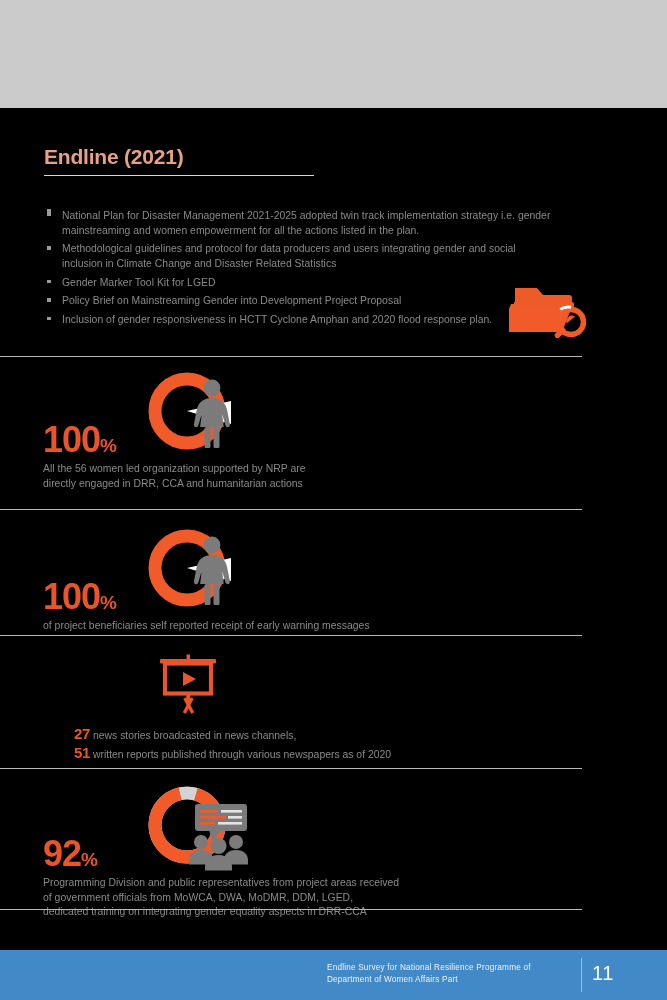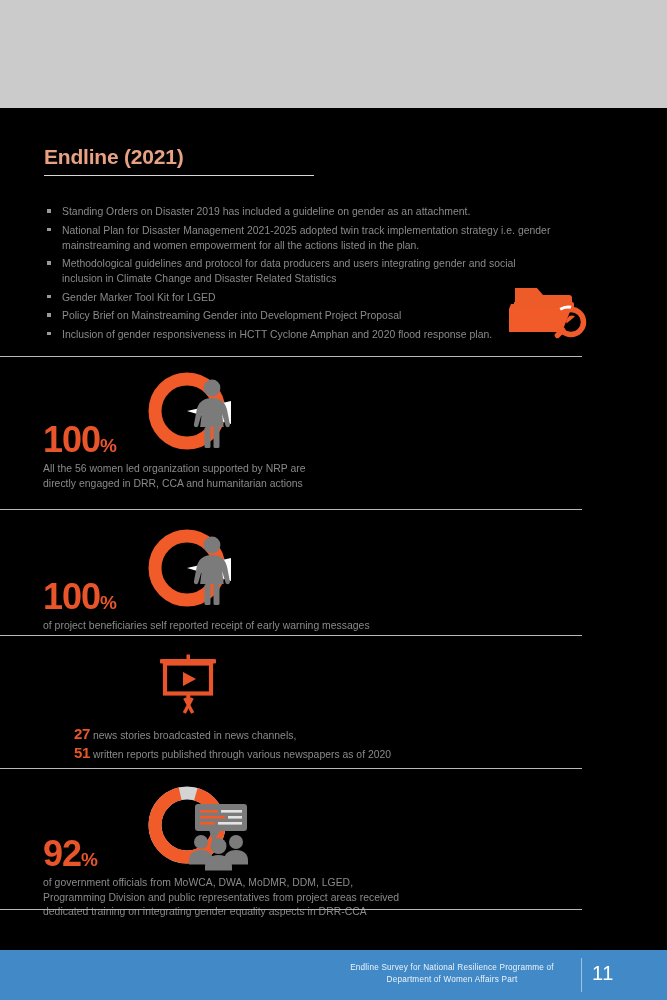--- a/index.html
+++ b/index.html
@@ -181,21 +181,21 @@
     top: 950px;
     width: 667px;
     height: 50px;
     background: #4189c7;
   }
   .footer-text {
     position: absolute;
     right: 90px;
     top: 962px;
     width: 250px;
-    text-align: center;
+    text-align: left;
     font-size: 8.2px;
     line-height: 11.5px;
     color: #eef4fa;
     letter-spacing: 0.2px;
   }
   .footer-sep {
     position: absolute;
     left: 581px;
     top: 958px;
     width: 1px;
@@ -219,21 +219,20 @@
 <div class="page">
 
   <div class="section-title-wrap">
     <h1 class="section-title">Endline (2021)</h1>
     <div class="title-rule"></div>
   </div>
 
   <ul class="bullets">
     <li>
       <span class="sq"></span>
-      <span>Standing Orders on Disaster 2019 has included a guideline on gender as an attachment.</span>
     </li>
     <li>
       <span class="sq"></span>
       <span>National Plan for Disaster Management 2021-2025 adopted twin track implementation strategy i.e. gender mainstreaming and women empowerment for all the actions listed in the plan.</span>
     </li>
     <li>
       <span class="sq"></span>
       <span>Methodological guidelines and protocol for data producers and users integrating gender and social inclusion in Climate Change and Disaster Related Statistics</span>
     </li>
     <li>
@@ -395,22 +394,22 @@
             <circle cx="79.5" cy="66" r="8"></circle>
             <path d="M79.5 75 c-9 0 -13.5 5 -13.5 11.5 v4 h27 v-4 c0 -6.5 -4.5 -11.5 -13.5 -11.5 z"></path>
           </g>
         </svg>
       </div>
       <div class="pct">
         <span class="num">92</span><span class="sym">%</span>
       </div>
     </div>
     <div class="caption" style="top:96px;">
+      <div>Programming Division and public representatives from project areas  received</div>
       <div>of government officials from MoWCA, DWA, MoDMR, DDM, LGED,</div>
-      <div>Programming Division and public representatives from project areas  received</div>
       <div>dedicated  training on integrating gender equality aspects in DRR-CCA</div>
     </div>
   </div>
 
   <div class="divider d5"></div>
 
 </div>
 
 <div class="footer-bar"></div>
 <div class="footer-text">

